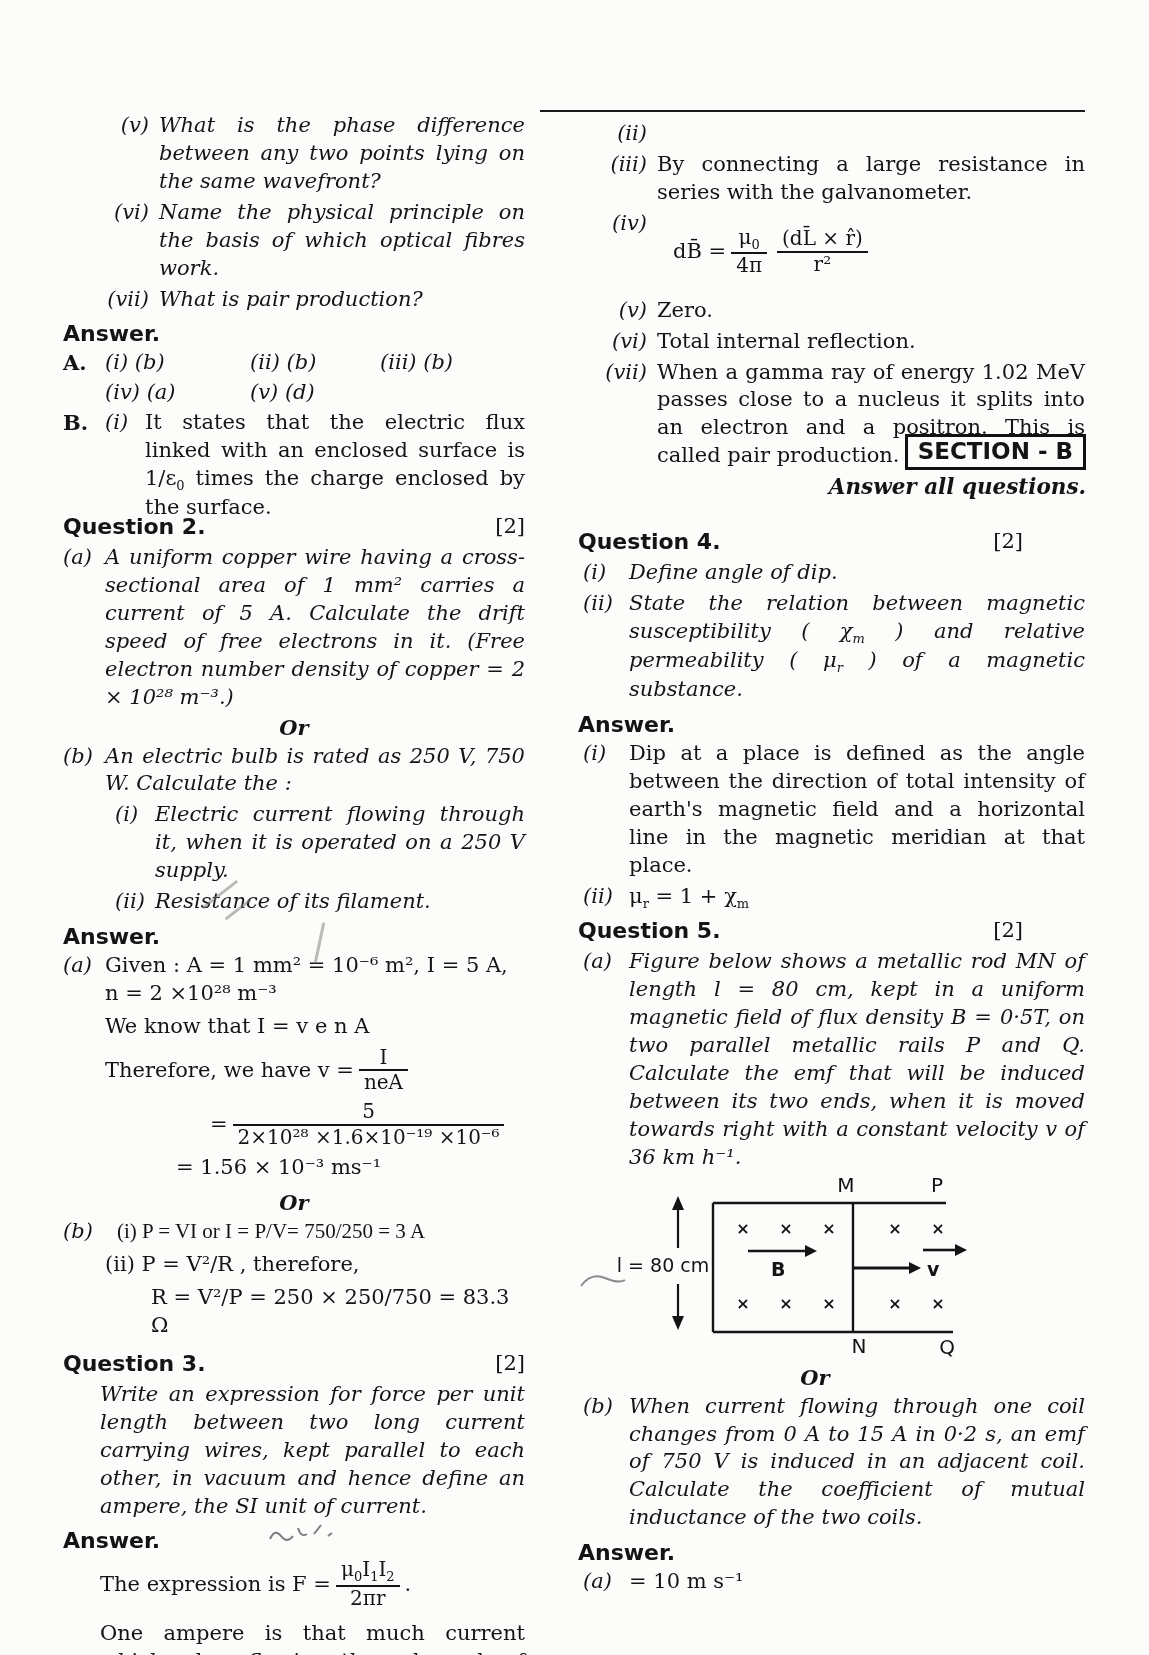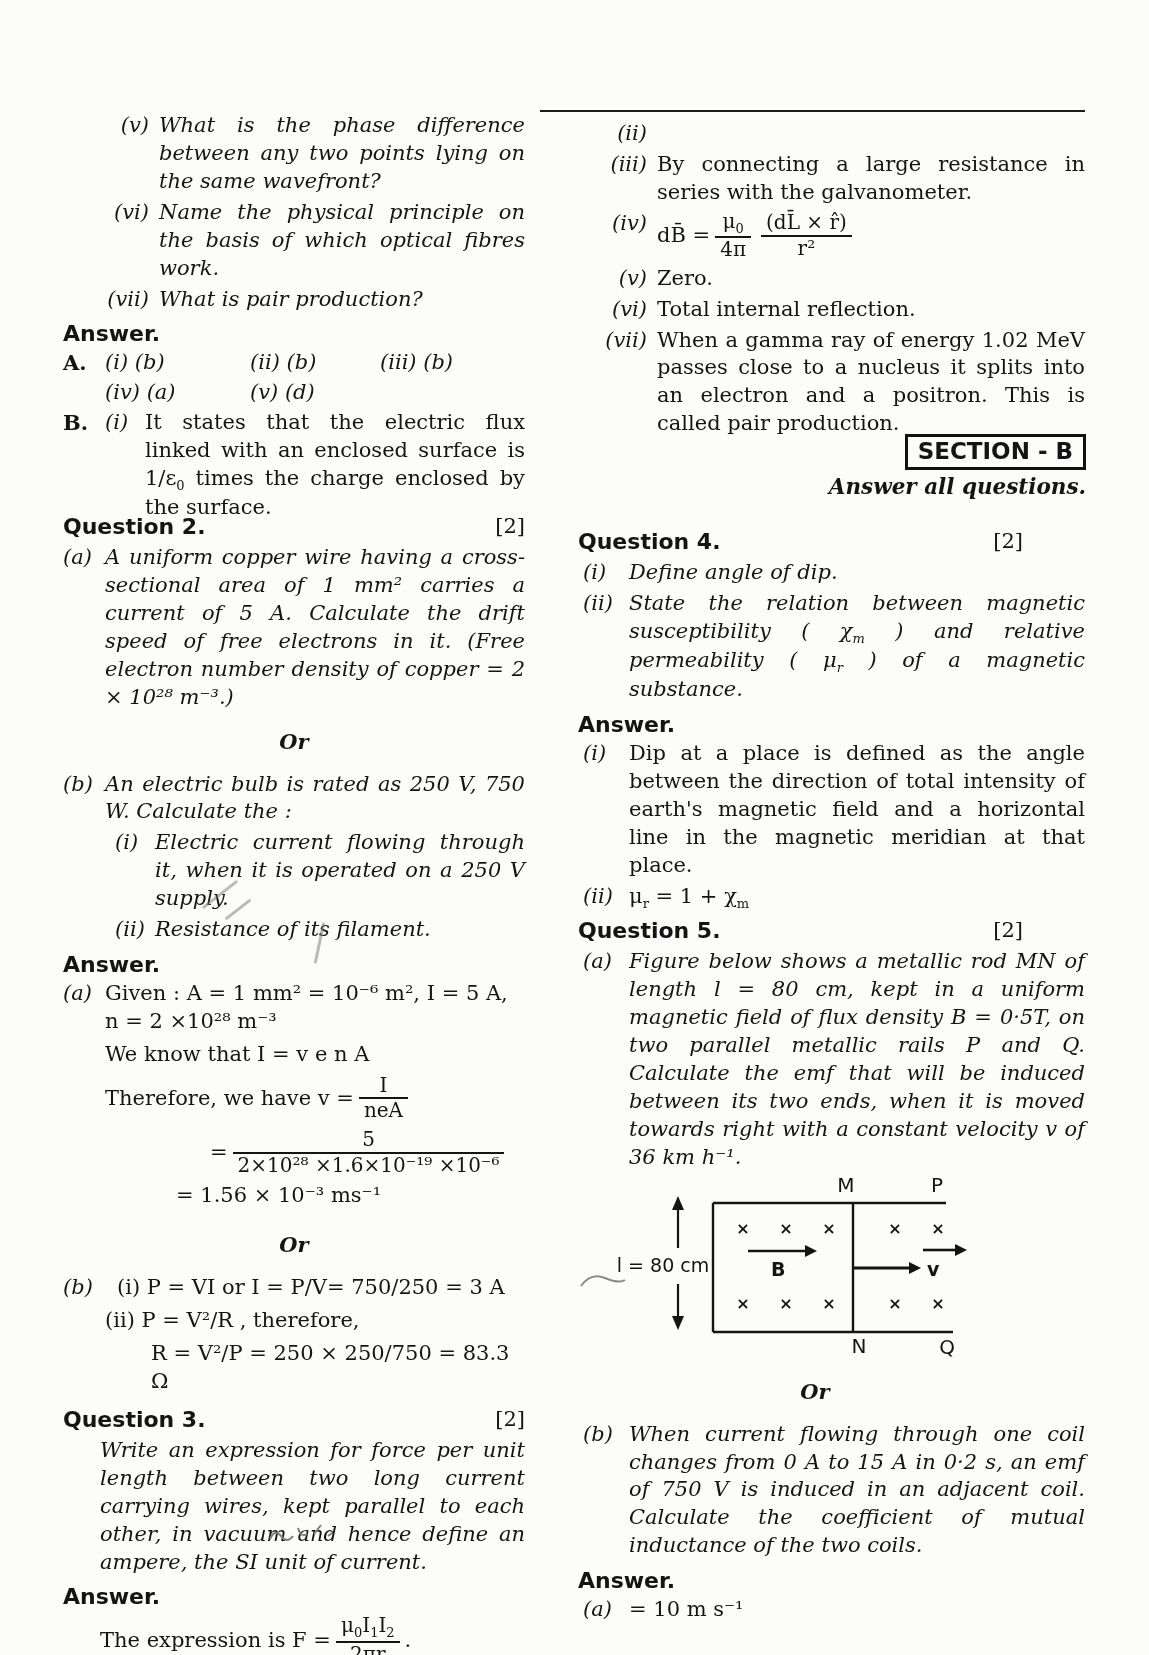--- a/index.html
+++ b/index.html
@@ -20,37 +20,37 @@
   .lblS2{width:46px;text-align:left !important;padding-right:0 !important;}
   .body{flex:1;text-align:justify;}
   .nojust{text-align:left;}
   .it{font-style:italic;}
   .bold{font-weight:bold;}
   .ans-h{font-family:"DejaVu Sans","Liberation Sans",sans-serif;font-weight:bold;font-size:22px;margin:8px 0 3px;}
   .qhead{display:flex;justify-content:space-between;font-family:"DejaVu Sans","Liberation Sans",sans-serif;
          font-weight:bold;font-size:22px;margin:6px 0 5px;}
   .qhead .marks{font-family:"DejaVu Serif",serif;font-weight:normal;font-size:21px;}
   .qhead.rt{margin-left:33px;margin-right:62px;}
-  .or{text-align:center;font-weight:bold;font-style:italic;margin:17px 0;}
+  .or{text-align:center;font-weight:bold;font-style:italic;margin:3px 0;}
   .frac{display:inline-block;text-align:center;vertical-align:middle;line-height:1.18;font-size:20px;margin:0 5px;}
   .frac .num{display:block;border-bottom:2px solid #141414;padding:0 5px;}
   .frac .den{display:block;padding:0 5px;}
   .eqline{display:flex;align-items:center;margin:5px 0;line-height:1.3;}
   .sb{font-size:13px;vertical-align:-5px;}
   .mcq-row{display:flex;margin:2px 0;line-height:1.33;}
   .mcq-lbl{width:42px;font-weight:bold;}
   .c1{width:145px;}
   .c2{width:130px;}
   .banner{position:absolute;left:0;top:434px;width:1062px;text-align:right;padding-left:24px;}
   .banner .box{display:inline-block;border:3px solid #111;padding:1px 10px 3px;
                font-family:"DejaVu Sans","Liberation Sans",sans-serif;font-weight:bold;font-size:23px;}
   .banner .sub{margin-top:4px;font-style:italic;font-weight:bold;font-size:21.5px;}
   .ind1{margin-left:105px;}
   .ind2{margin-left:71px;}
-  .ind3{margin-left:12px;}
+  .ind3{margin-left:12px;font-family:Liberation Serif, serif;}
   .ind4{margin-left:46px;}
   .indQ3{margin-left:37px;}
   .rind{margin-left:38px;}
   .hd33{margin-left:33px;}
   .ln{margin-bottom:5px;line-height:1.33;}
   .fig{position:relative;height:186px;margin:4px 0 0;}
   .fig svg{position:absolute;left:18px;top:0;}
   .pencil{position:absolute;background:#777;opacity:.5;border-radius:2px;}
   .scrib{position:absolute;}
 </style>
@@ -173,21 +173,21 @@
     <div class="item">
       <span class="lbl lblR it">(ii)</span>
     </div>
     <div class="item">
       <span class="lbl lblR it">(iii)</span>
       <span class="body">By connecting a large resistance in series with the galvanometer.</span>
     </div>
     <div class="item">
       <span class="lbl lblR it">(iv)</span>
       <span class="body nojust">
-        <span class="eqline" style="margin:0">
+        <span class="eqline" style="margin:16px">
           <span>dB̄ =</span>
           <span class="frac">
               <span class="num"><span>μ</span><span class="sb">0</span></span>
               <span class="den">4π</span>
             </span>
           <span class="frac">
               <span class="num">(dL̄ × r̂)</span>
               <span class="den">r²</span>
             </span>
         </span>

